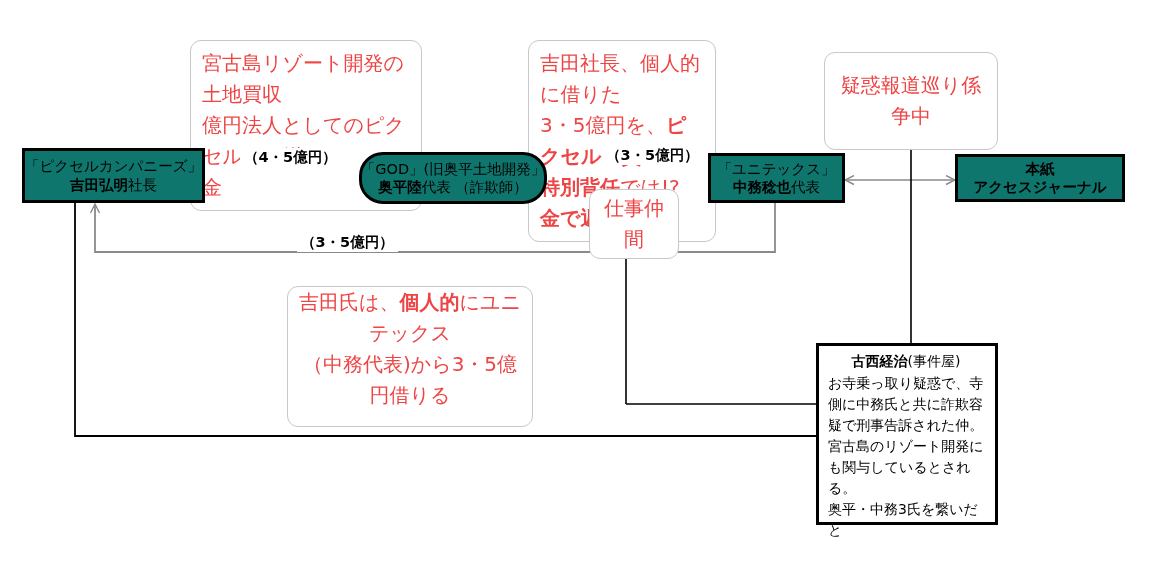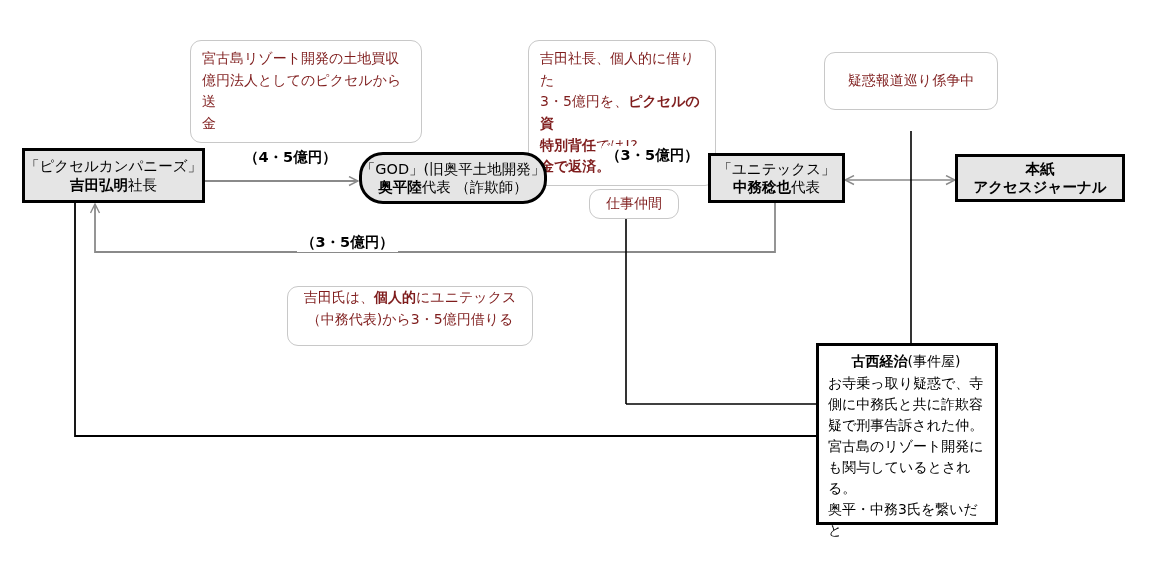--- a/index.html
+++ b/index.html
@@ -14,43 +14,43 @@
     overflow:hidden;
     background:#fff;
   }
   #wires{position:absolute;left:0;top:0;width:1160px;height:568px;}
 
   
   .node{
     position:absolute;
     box-sizing:border-box;
     border:3px solid #000;
-    background:#e5e5e5;
+    background:#0f766e;
     display:flex;
     flex-direction:column;
     align-items:center;
     justify-content:center;
     text-align:center;
     line-height:1.25;
     font-size:14.5px;
     z-index:5;
   }
   .node .l1,.node .l2{white-space:nowrap;}
   .bold{font-weight:bold;}
 
   
   .bubble{
     position:absolute;
     box-sizing:border-box;
     border:1.5px solid #c8c8c8;
     border-radius:11px;
     background:#fff;
-    font-size:14px;
+    font-size:20px;
     line-height:1.55;
-    color:#7f1d1d;
+    color:#ef4444;
     padding:7px 11px;
     z-index:5;
   }
   .bubble.ctr{text-align:center;}
 
   
   .wirelabel{
     position:absolute;
     font-size:14.5px;
     font-weight:bold;

